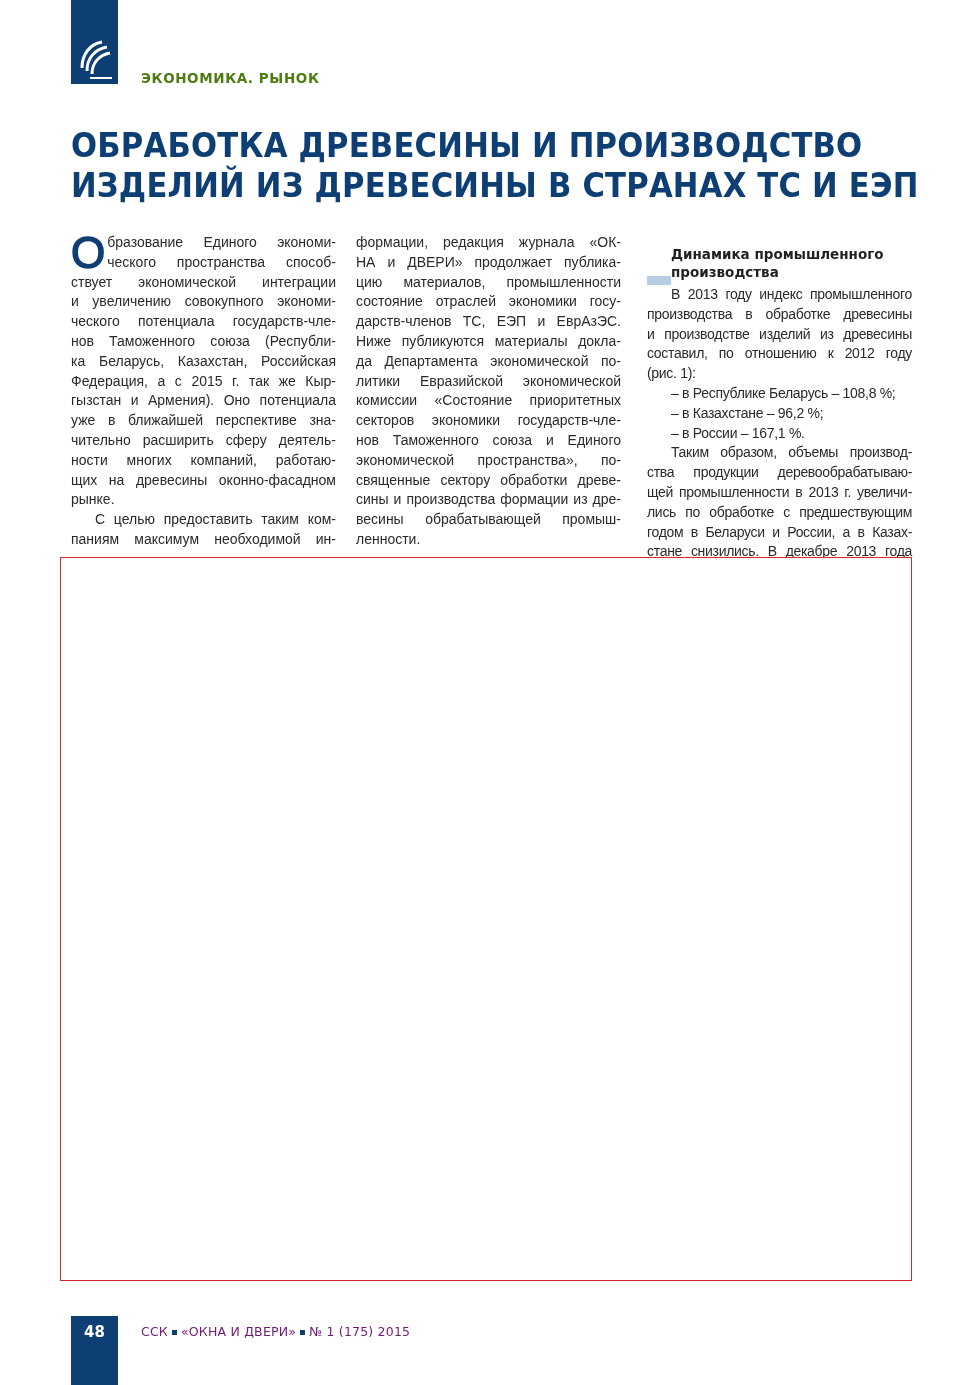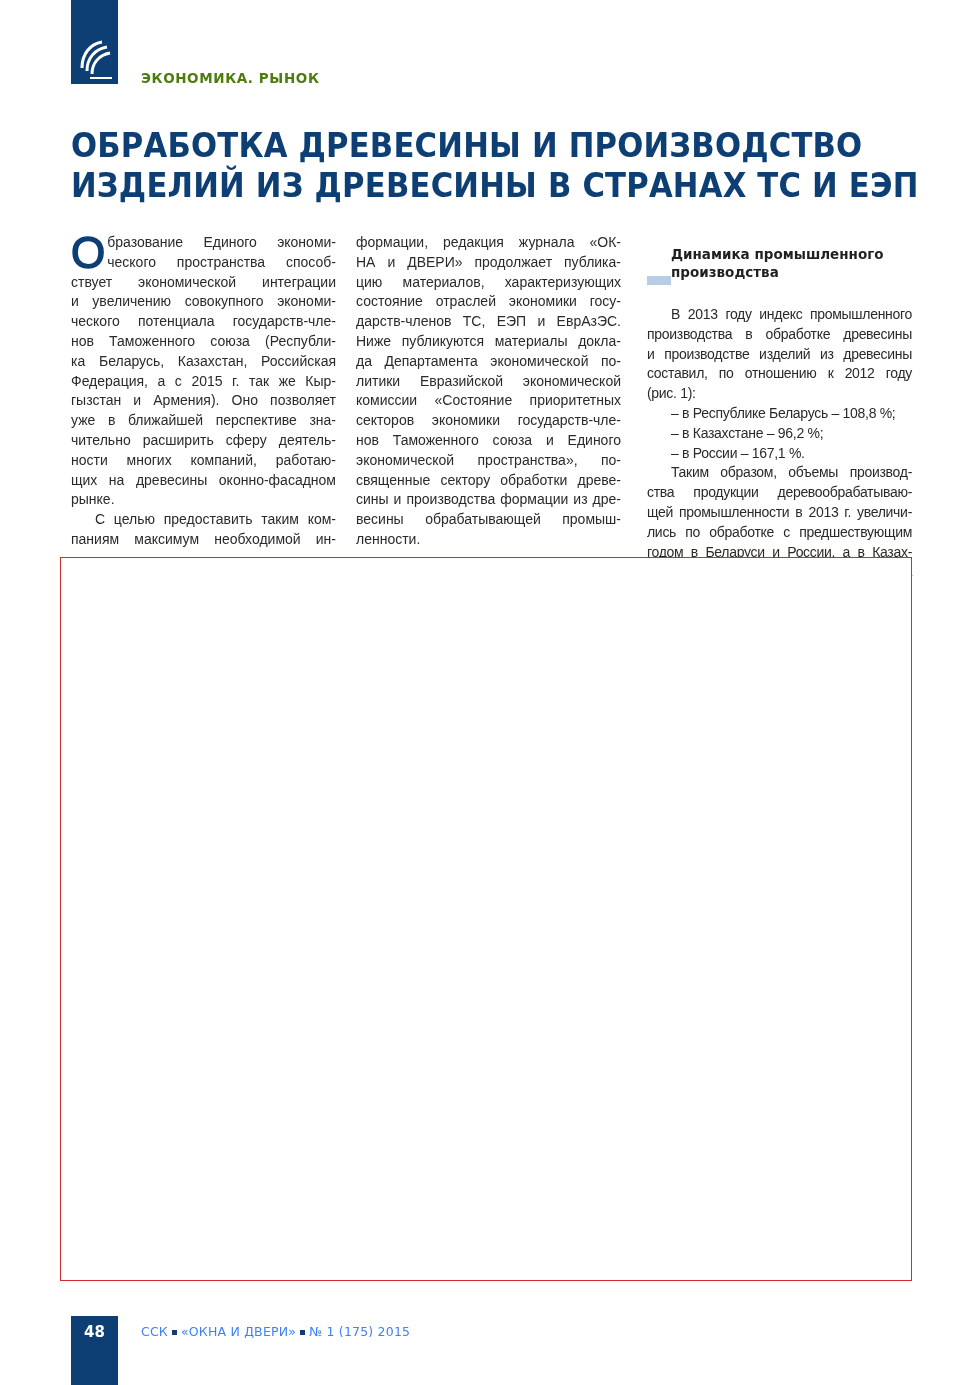--- a/index.html
+++ b/index.html
@@ -39,21 +39,21 @@
     .col1 { left: 71px; width: 265px; }
     .col2 { left: 356px; width: 265px; }
     .col3 { left: 647px; width: 265px; }
 
     .dropcap {
       float: left; font-size: 44px; line-height: 36px; color: #0d3f74;
       margin-right: 2px; margin-top: 2px; font-weight: normal;
       -webkit-text-stroke: 1.5px #0d3f74;
     }
 
-    .subhead-wrap { position: relative; margin-bottom: 24px; margin-top: 12px; }
+    .subhead-wrap { position: relative; margin-bottom: 4px; margin-top: 12px; }
     .subhead-bar {
       position: absolute; left: 0; top: 31px; width: 24px; height: 9px;
       background: #b7cde3;
     }
     .subhead {
       position: relative; padding-left: 24px;
       font-family: "DejaVu Sans", sans-serif; font-weight: bold;
       font-size: 13.5px; line-height: 18px; color: #231f20;
     }
     .col3 .body { font-size: 14px; line-height: 19.8px; letter-spacing: -0.3px; }
@@ -68,21 +68,21 @@
       position: absolute; left: 71px; top: 1316px; width: 47px; height: 69px;
       background: #0d3f74;
     }
     .page-num {
       position: absolute; left: 0; top: 7px; width: 47px; text-align: center;
       font-family: "DejaVu Sans", sans-serif; font-weight: bold;
       font-size: 15px; color: #ffffff;
     }
     .footer {
       position: absolute; left: 141px; top: 1324px;
-      font-family: "DejaVu Sans", sans-serif; font-size: 12.5px; color: #3b82f6;
+      font-family: "DejaVu Sans", sans-serif; font-size: 12.5px; color: #701a75;
       letter-spacing: 0.2px;
     }
     .footer .sq { display: inline-block; width: 5px; height: 5px; background: #0d3f74; vertical-align: middle; margin: 0 4px; }
   </style>
 </head>
 <body>
 
 <div class="top-bar"></div>
 <svg class="logo" viewBox="0 0 38 42">
   <path d="M6 30 C6 16 14 6 26 4" stroke="#ffffff" stroke-width="3" fill="none"></path>
@@ -100,34 +100,34 @@
 <div class="col col1">
   <span class="dropcap">О</span>
   <span class="line">бразование Единого экономи-</span>
   <span class="line">ческого пространства способ-</span>
   <span class="line">ствует экономической интеграции</span>
   <span class="line">и увеличению совокупного экономи-</span>
   <span class="line">ческого потенциала государств-чле-</span>
   <span class="line">нов Таможенного союза (Республи-</span>
   <span class="line">ка Беларусь, Казахстан, Российская</span>
   <span class="line">Федерация, а с 2015 г. так же Кыр-</span>
-  <span class="line">гызстан и Армения). Оно позволяет</span>
+  <span class="line">гызстан и Армения). Оно потенциала</span>
   <span class="line">уже в ближайшей перспективе зна-</span>
   <span class="line">чительно расширить сферу деятель-</span>
   <span class="line">ности многих компаний, работаю-</span>
   <span class="line">щих на древесины оконно-фасадном</span>
   <span class="line last">рынке.</span>
   <span class="line indent">С целью предоставить таким ком-</span>
   <span class="line">паниям максимум необходимой ин-</span>
 </div>
 
 <div class="col col2">
   <span class="line">формации, редакция журнала «ОК-</span>
   <span class="line">НА и ДВЕРИ» продолжает публика-</span>
-  <span class="line">цию материалов, характеризующих</span>
+  <span class="line">цию материалов, промышленности</span>
   <span class="line">состояние отраслей экономики госу-</span>
   <span class="line">дарств-членов ТС, ЕЭП и ЕврАзЭС.</span>
   <span class="line">Ниже публикуются материалы докла-</span>
   <span class="line">да Департамента экономической по-</span>
   <span class="line">литики Евразийской экономической</span>
   <span class="line">комиссии «Состояние приоритетных</span>
   <span class="line">секторов экономики государств-чле-</span>
   <span class="line">нов Таможенного союза и Единого</span>
   <span class="line">экономической пространства», по-</span>
   <span class="line">священные сектору обработки древе-</span>

